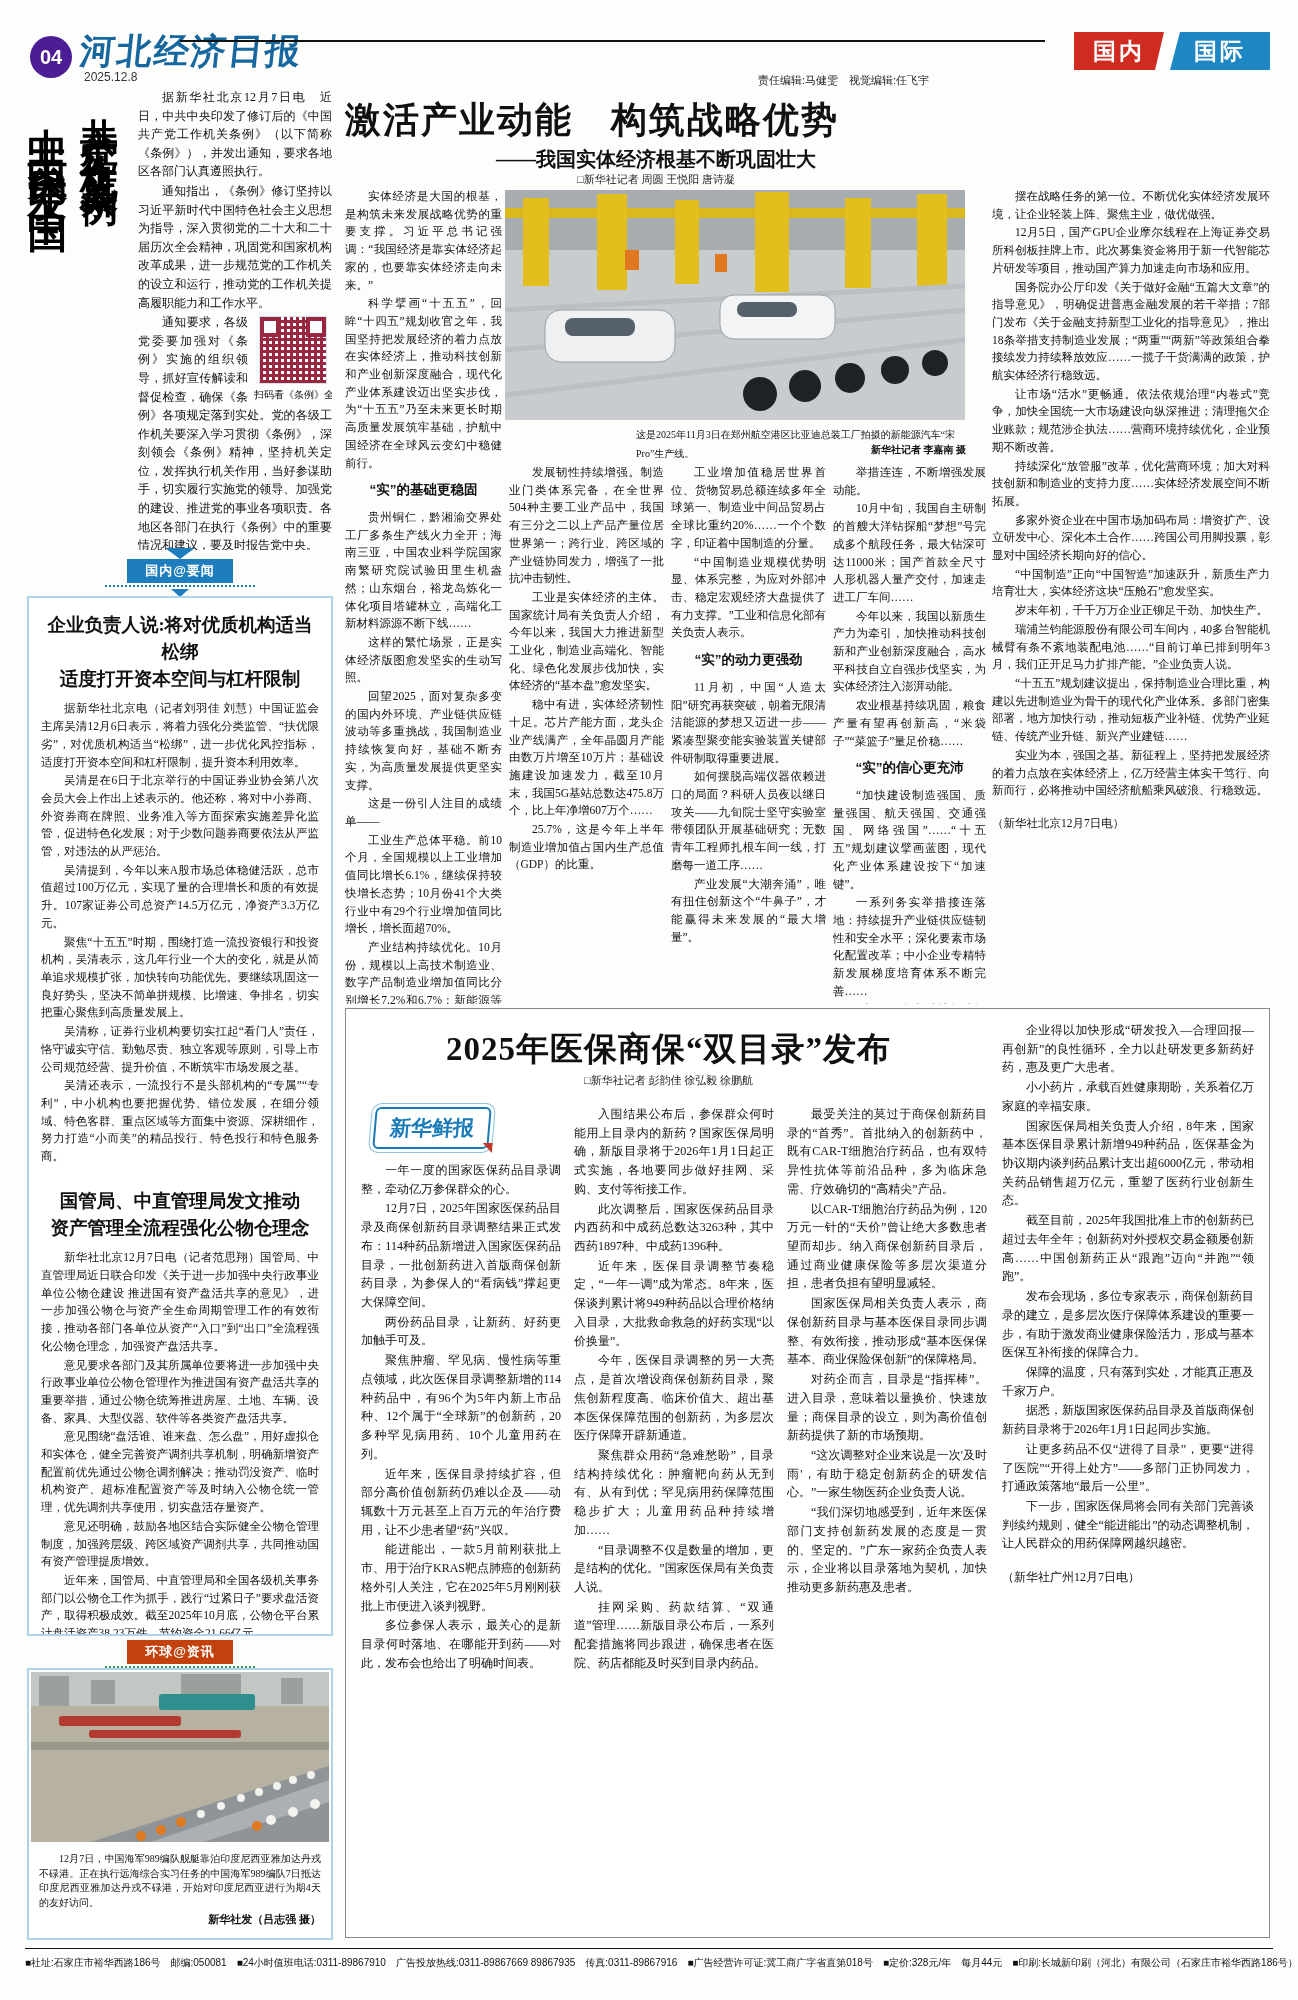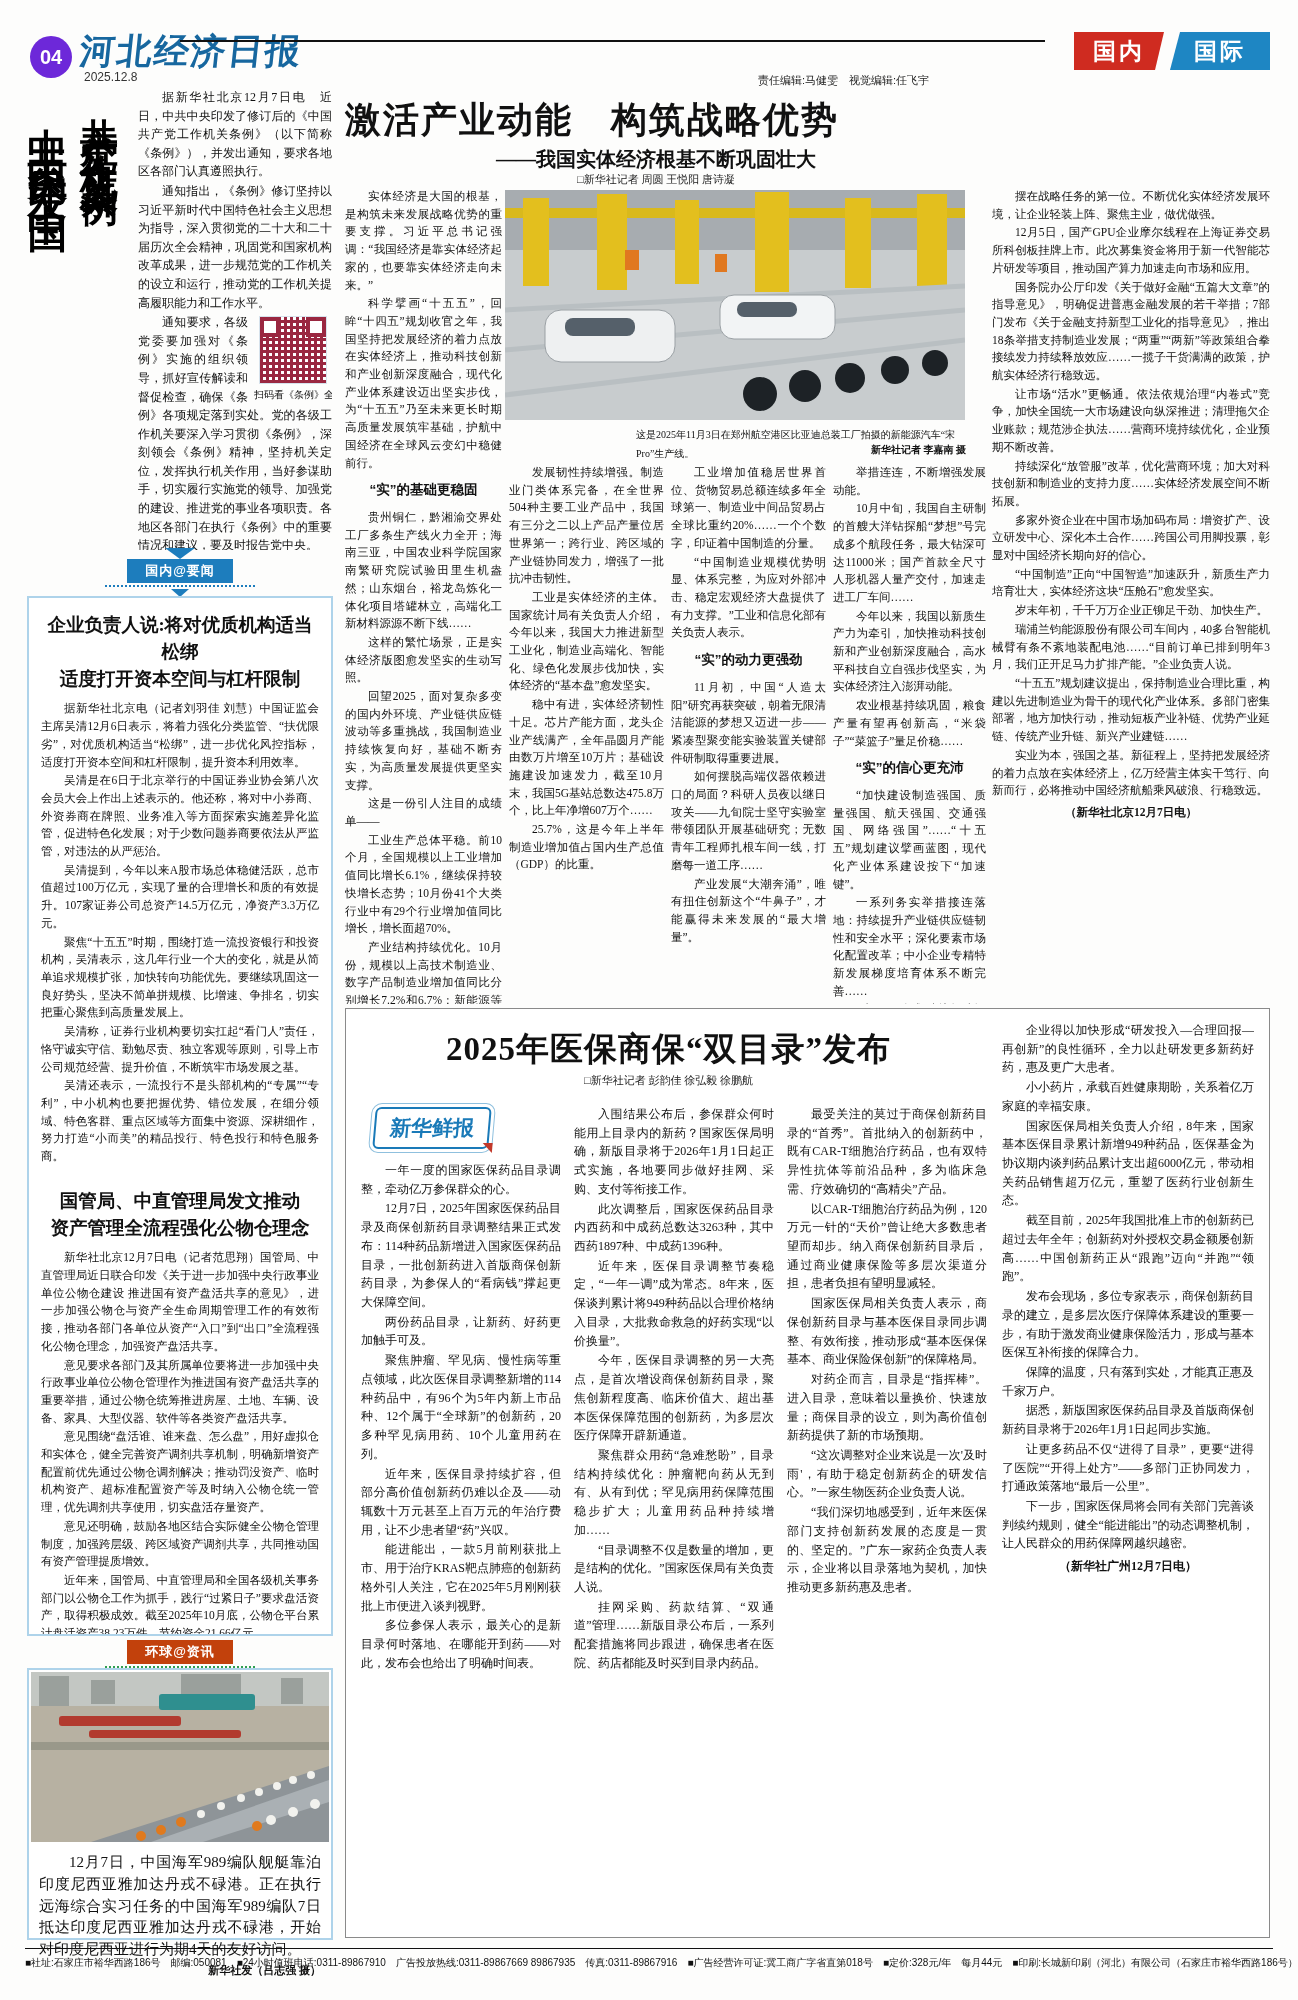--- a/index.html
+++ b/index.html
@@ -4,23 +4,23 @@
 <style>
   html,body{margin:0;padding:0;}
   body{width:1298px;height:2000px;position:relative;background:#fdfdfc;color:#111;
        font-family:"Liberation Serif",serif;overflow:hidden;}
   .abs{position:absolute;}
   p{margin:0 0 1px 0;text-indent:2em;text-align:justify;}
   .bt{font-size:11.5px;line-height:1.54;}
   .bt2{font-size:12px;line-height:1.56;}
   .sub{font-weight:900;font-size:13.5px;text-align:center;margin:8px 0;text-indent:0;
        font-family:"Liberation Sans",sans-serif;}
-  .credit-line{text-align:center;font-weight:700;margin-top:4px;}
+  .credit-line{text-align:left;font-weight:400;margin-top:15px;}
   
-  .pgnum{width:42px;height:42px;border-radius:50%;background:#6d28d9;color:#fff;
+  .pgnum{width:42px;height:42px;border-radius:50%;background:#4c1d95;color:#fff;
          font:700 20px "Liberation Sans",sans-serif;display:flex;align-items:center;justify-content:center;}
   .paper{font:900 35px "Liberation Sans",sans-serif;color:#17679f;transform:skewX(-6deg);letter-spacing:2px;}
   .hdate{font:12px "Liberation Sans",sans-serif;color:#333;}
   .hrule{background:#111;height:2px;}
   .editors{font:11px "Liberation Sans",sans-serif;color:#222;}
   .tag{height:38px;display:flex;align-items:center;justify-content:center;color:#fff;
        font:900 23px "Liberation Sans",sans-serif;letter-spacing:3px;}
   .tag-red{background:#cf2b20;clip-path:polygon(0 0,100% 0,90% 100%,0 100%);}
   .tag-blue{background:#1e86c3;clip-path:polygon(10% 0,100% 0,100% 100%,0 100%);}
   
@@ -157,21 +157,21 @@
         <circle cx="284" cy="132" r="5"></circle>
       </g>
     <g fill="#e07a1e">
         <circle cx="150" cy="150" r="5"></circle>
         <circle cx="130" cy="158" r="5"></circle>
         <circle cx="110" cy="164" r="5"></circle>
         <circle cx="226" cy="154" r="5"></circle>
       </g>
   </svg>
   <div style="padding:6px 8px 0 8px;">
-    <p class="photo-cap" style="font-size:15px;">12月7日，中国海军989编队舰艇靠泊印度尼西亚雅加达丹戎不碌港。正在执行远海综合实习任务的中国海军989编队7日抵达印度尼西亚雅加达丹戎不碌港，开始对印度尼西亚进行为期4天的友好访问。</p>
+    <p class="photo-cap" style="font-size:10px;">12月7日，中国海军989编队舰艇靠泊印度尼西亚雅加达丹戎不碌港。正在执行远海综合实习任务的中国海军989编队7日抵达印度尼西亚雅加达丹戎不碌港，开始对印度尼西亚进行为期4天的友好访问。</p>
     <div style="text-align:right;font-size:11px;font-weight:700;margin-top:2px;">新华社发（吕志强 摄）</div>
   </div>
 </div>
 
 <div class="abs main-h" style="left:345px;top:84px;width:622px;">激活产业动能　构筑战略优势</div>
 <div class="abs main-sub" style="left:345px;top:146px;width:622px;">——我国实体经济根基不断巩固壮大</div>
 <div class="abs byline" style="left:345px;top:172px;width:622px;">□新华社记者 周圆 王悦阳 唐诗凝</div>
 
 <div class="abs" style="left:505px;top:190px;">
   <svg width="460" height="230" viewBox="0 0 460 230" preserveAspectRatio="none">

